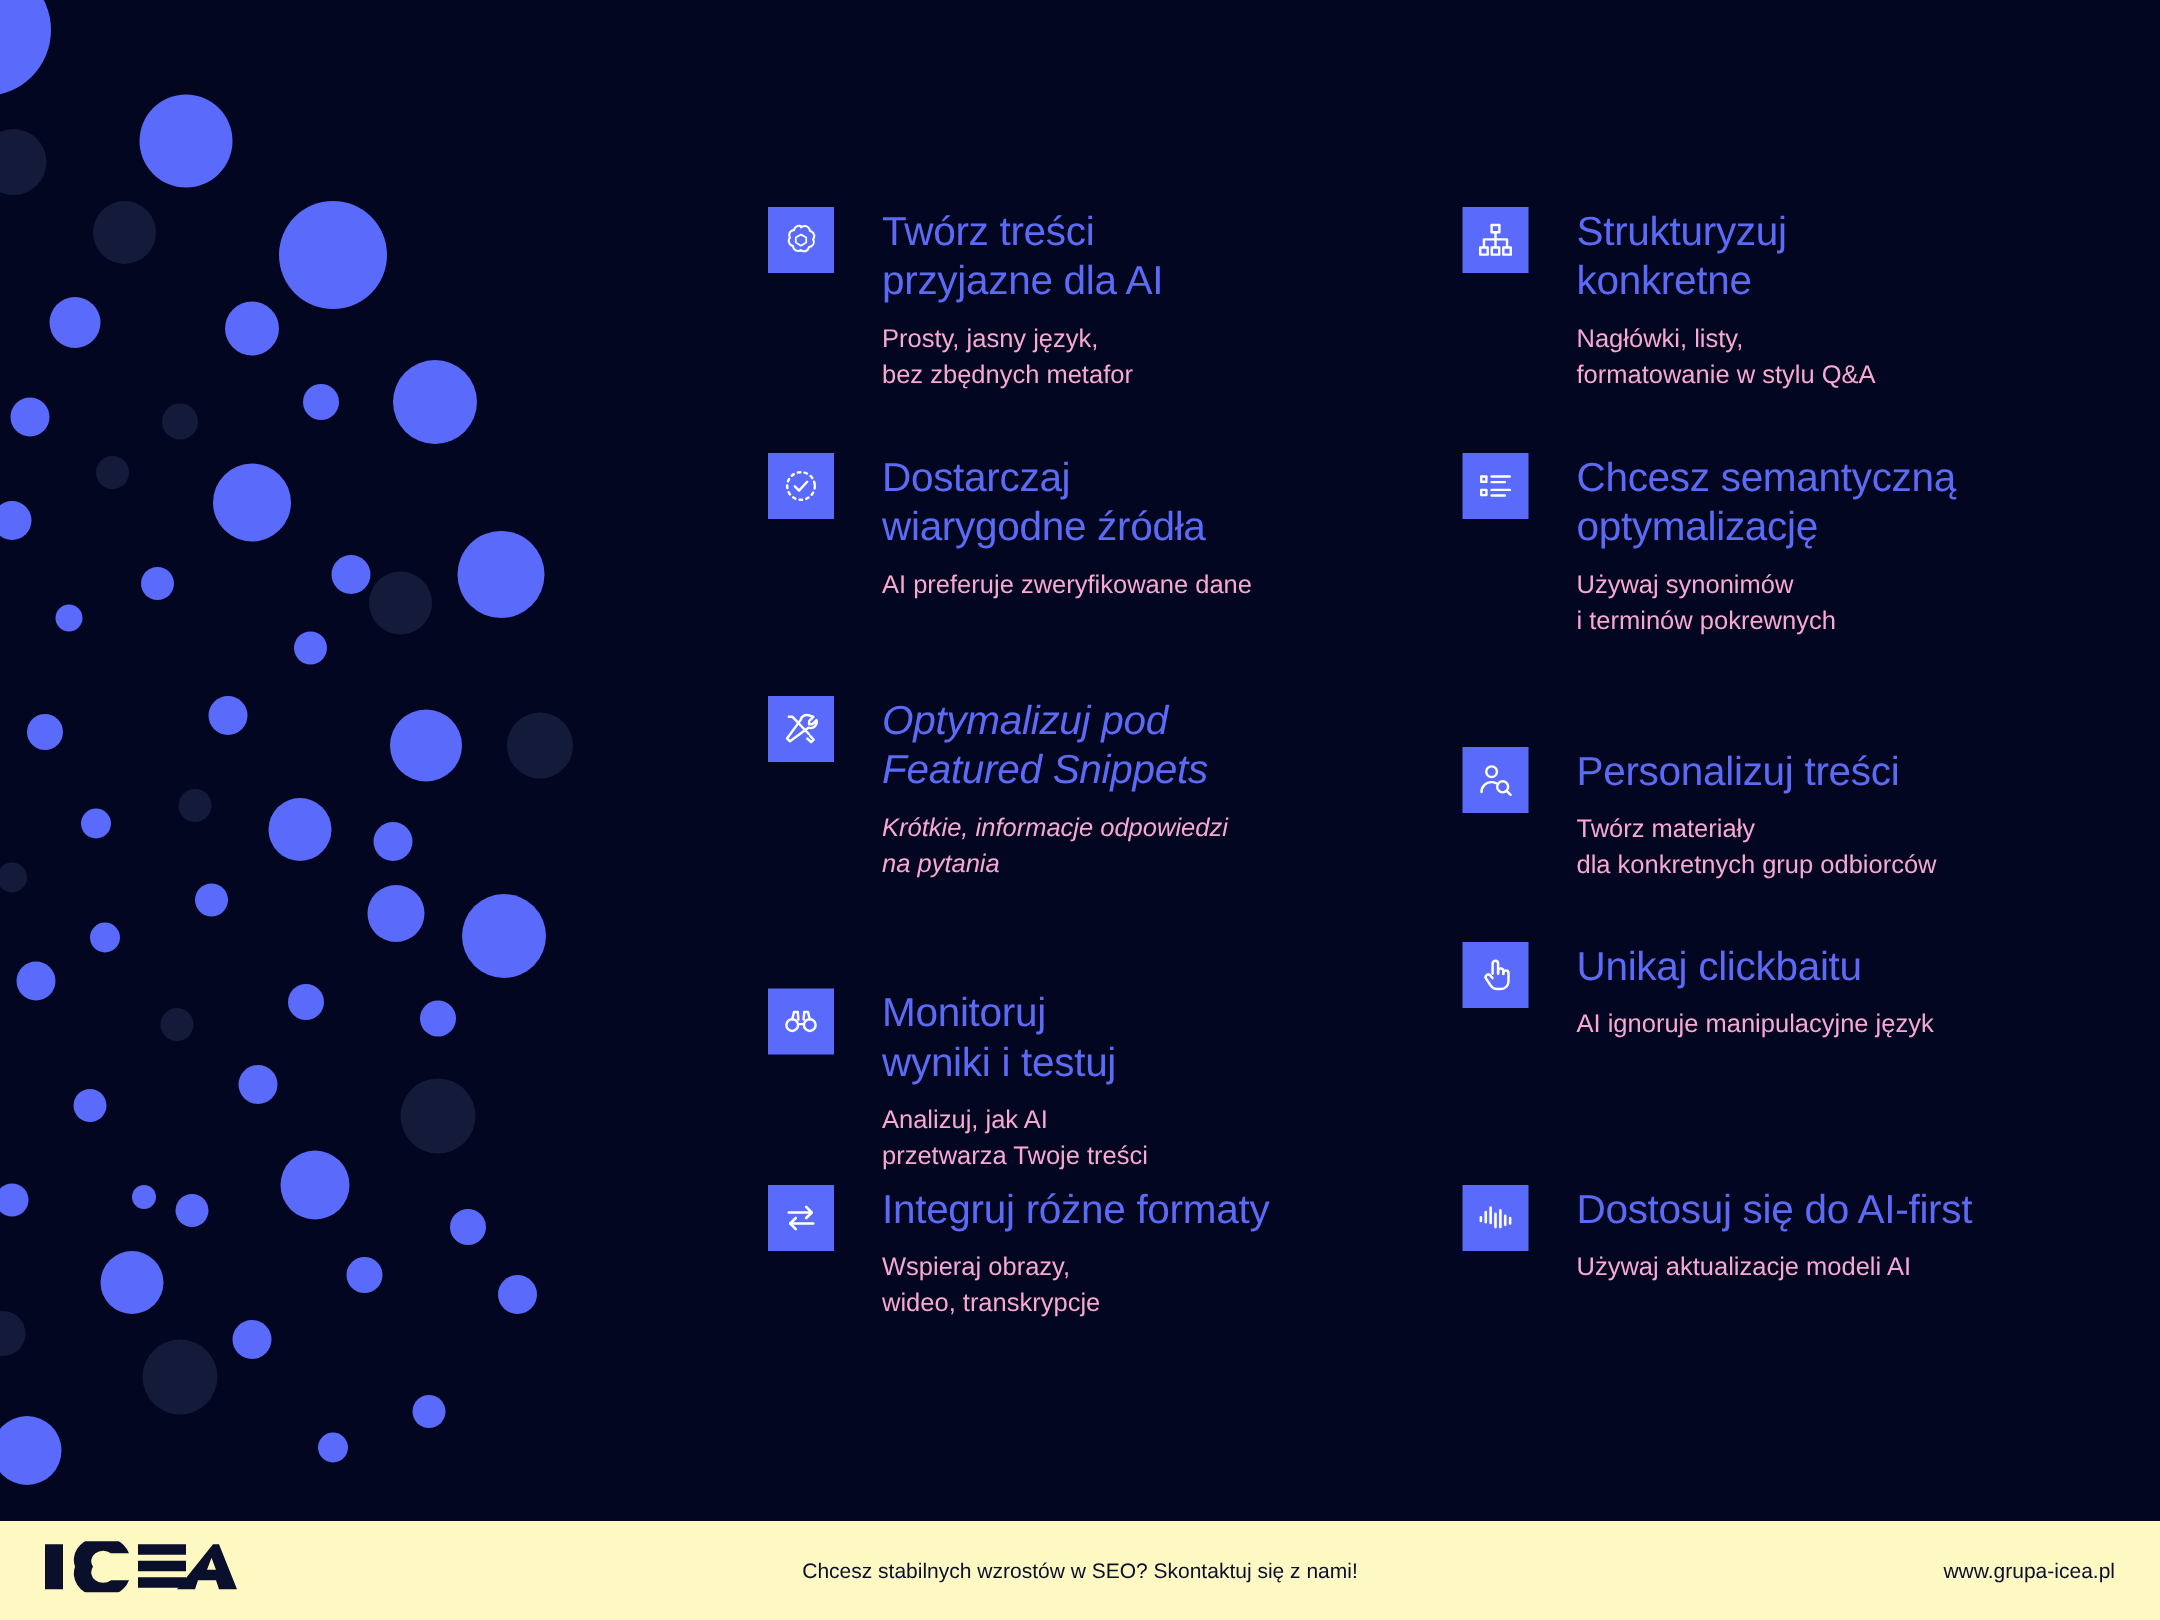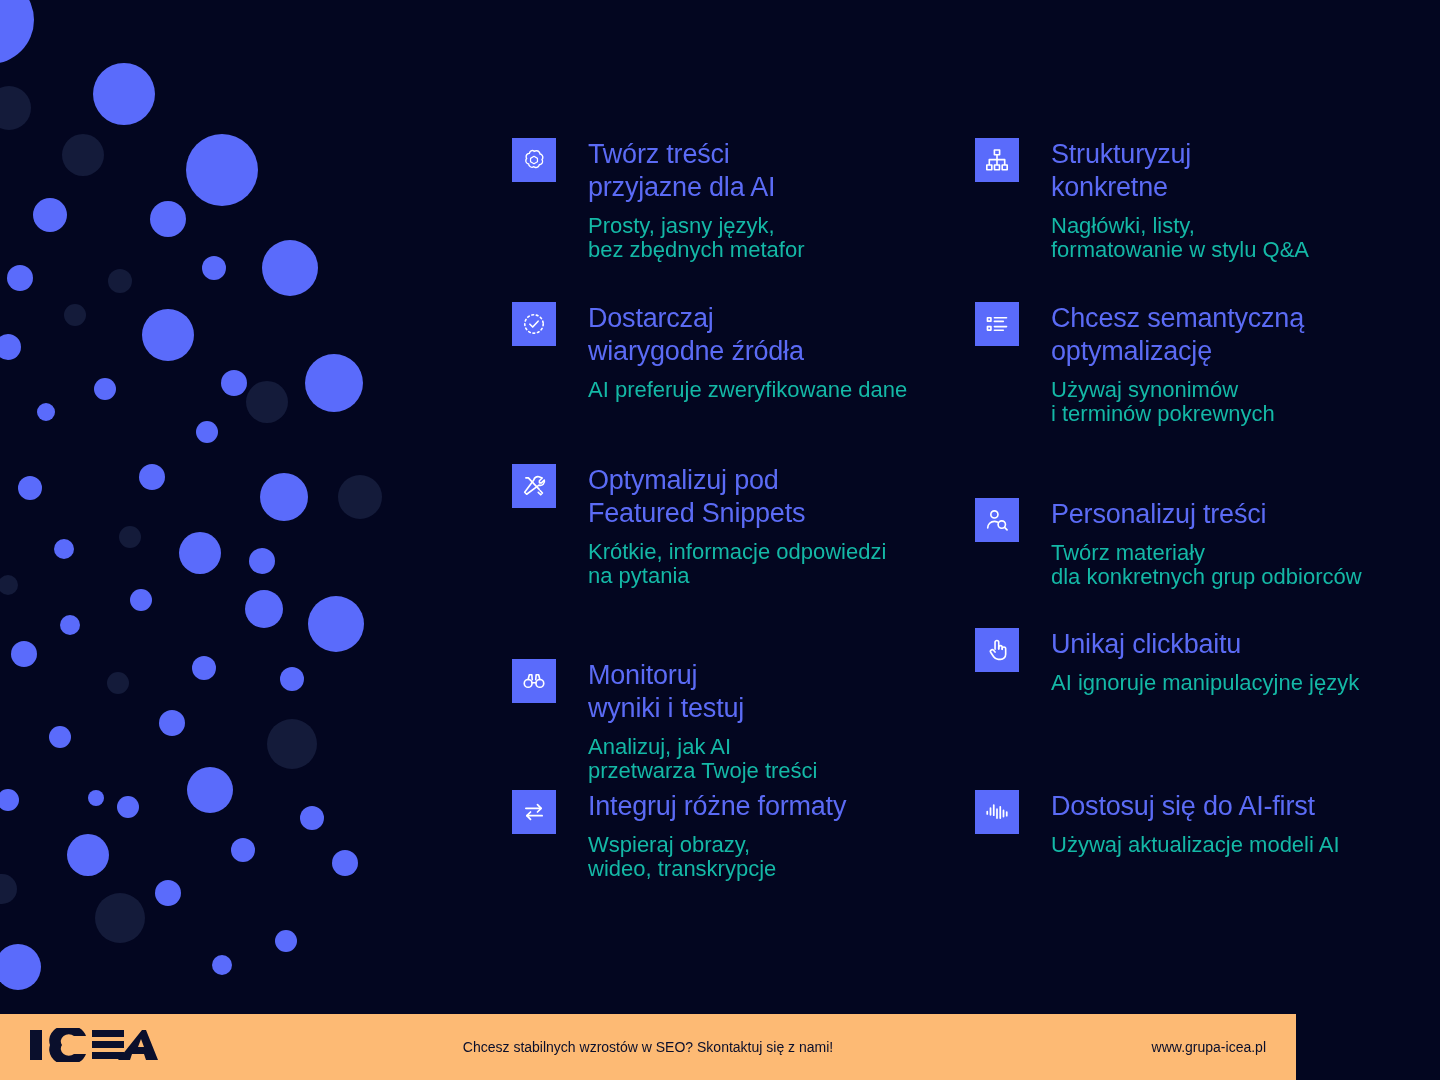--- a/index.html
+++ b/index.html
@@ -83,37 +83,37 @@
     font-size: 27px;
     line-height: 33px;
     font-weight: 400;
     letter-spacing: -0.2px;
     white-space: pre-line;
     margin: 0;
     padding: 0;
   }
 
   .item-desc {
-    color: #14b8a6;
-    font-size: 22px;
+    color: #f9a8d4;
+    font-size: 17px;
     line-height: 24px;
     font-weight: 400;
     white-space: pre-line;
     margin: 10px 0 0 0;
     padding: 0;
   }
 
   
   #footer {
     position: absolute;
     left: 0;
     bottom: 0;
-    width: 1296px;
+    width: 1440px;
     height: 66px;
-    background: #fdba74;
+    background: #fef9c3;
     display: flex;
     align-items: center;
   }
   #footer-logo {
     position: absolute;
     left: 30px;
     top: 50%;
     transform: translateY(-50%);
   }
   #footer-tagline {
@@ -219,21 +219,21 @@
               <circle cx="12" cy="12" r="8.5" stroke-dasharray="1.6 2.6"></circle>
               <path d="M8.2 12.2l2.6 2.6 5-5.4"></path>
             </svg>
           </div>
           <div class="item-text">
             <div class="item-title">Dostarczaj
 wiarygodne źródła</div>
             <div class="item-desc">AI preferuje zweryfikowane dane</div>
           </div>
         </div>
-        <div class="item" style="top: 464px;">
+        <div class="item" style="top: 464px; font-style: italic;">
           <div class="icon-box">
             <svg width="26" height="26" viewBox="0 0 24 24" fill="none" stroke="#fff" stroke-width="1.5" stroke-linecap="round" stroke-linejoin="round">
               <path d="M4.5 4.5l2.3 0 10 10.6"></path>
               <path d="M17.6 16.2l2.2 2.3-1.6 1.6-2.3-2.2"></path>
               <path d="M19.6 4.6l-2.6 2.6.0 1.9 1.9 0 2.6-2.6a3.8 3.8 0 0 1-4.9 4.7L5.2 19.6l-1.8-1.8 8.4-11.4A3.8 3.8 0 0 1 16.5 3.5z"></path>
             </svg>
           </div>
           <div class="item-text">
             <div class="item-title">Optymalizuj pod
 Featured Snippets</div>

